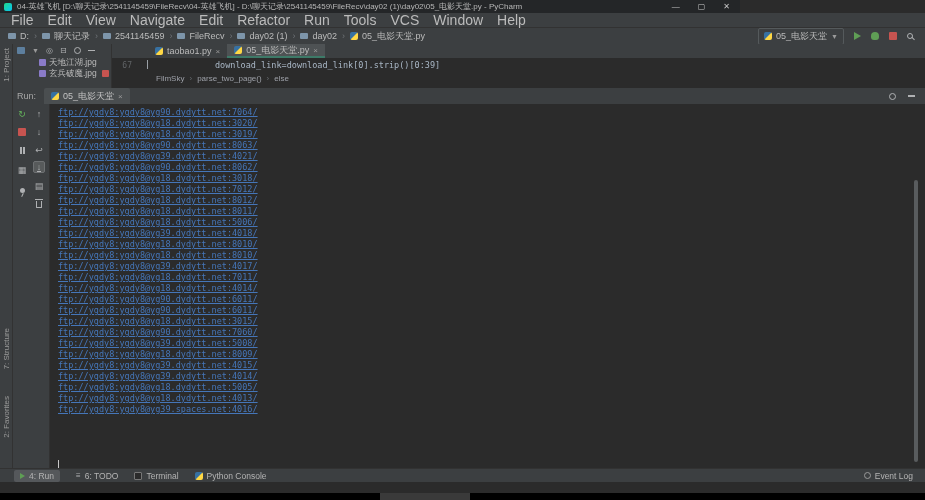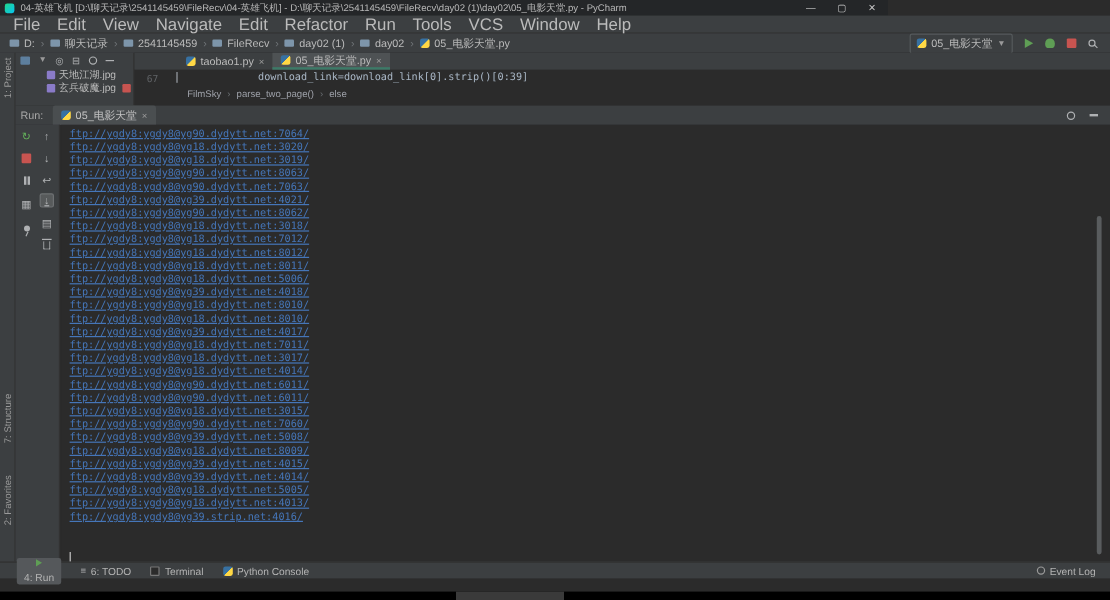--- a/index.html
+++ b/index.html
@@ -79,21 +79,21 @@
   .scroll-end { border-bottom:1.5px solid #afb1b3; line-height:8px; }
 
   .console { position:absolute; top:104px; left:51px; width:874px; height:364px; background:#2b2b2b; padding:3px 0 0 7px; overflow:hidden; }
   .console-link { display:block; font:8.5px/11px "DejaVu Sans Mono",monospace; color:#4576b9; text-decoration:underline; white-space:pre; }
   .console-caret { width:1px; height:9px; background:#c8c8c8; margin-top:1px; }
   .scrollbar-thumb { position:absolute; top:180px; left:914px; width:4px; height:282px; background:#595c5e; border-radius:2px; }
 
   
   .toolbar-bottom { position:absolute; top:468px; left:0; width:925px; height:14px; background:#3c3f41; border-top:1px solid #323232; display:flex; align-items:center; font-size:8.5px; padding-left:14px; gap:16px; }
   .twb { display:flex; align-items:center; gap:4px; color:#b4b4b4; }
-  .twb.active { background:#55585b; border-radius:2px; padding:1px 6px;flex-direction:column; }
+  .twb.active { background:#55585b; border-radius:2px; padding:1px 6px; }
   .mini-play { width:0; height:0; border-left:5px solid #5f9e55; border-top:3px solid transparent; border-bottom:3px solid transparent; }
   .i-todo { font-size:8px; color:#afb1b3; }
   .i-term { width:8px; height:8px; background:#2b2b2b; border:1px solid #777; border-radius:1px; }
   .i-circle { width:7px; height:7px; border:1px solid #9a9a9a; border-radius:50%; }
   .eventlog { margin-left:auto; padding-right:12px; }
 
   
   .statusbar { position:absolute; top:482px; left:0; width:925px; height:11px; background:#3c3f41; display:flex; align-items:center; font-size:8px; color:#9a9a9a; padding:0 8px;margin-top:29px; }
   .sb-left-icon { width:7px; height:7px; border:1px solid #8a8a8a; border-radius:1px; margin-left:8px; }
   .sb-right { margin-left:auto; display:flex; align-items:center; gap:13px; padding-right:18px; }
@@ -246,46 +246,44 @@
   <span class="rt-icon" style="left:20px;top:94px">
       <span class="i-trash"></span>
     </span>
 </div>
 
 <div class="console">
     <a class="console-link">ftp://ygdy8:ygdy8@yg90.dydytt.net:7064/</a>
     <a class="console-link">ftp://ygdy8:ygdy8@yg18.dydytt.net:3020/</a>
     <a class="console-link">ftp://ygdy8:ygdy8@yg18.dydytt.net:3019/</a>
     <a class="console-link">ftp://ygdy8:ygdy8@yg90.dydytt.net:8063/</a>
-    <a class="console-link">ftp://ygdy8:ygdy8@yg90.dydytt.net:7063/</a>
     <a class="console-link">ftp://ygdy8:ygdy8@yg39.dydytt.net:4021/</a>
     <a class="console-link">ftp://ygdy8:ygdy8@yg90.dydytt.net:8062/</a>
     <a class="console-link">ftp://ygdy8:ygdy8@yg18.dydytt.net:3018/</a>
     <a class="console-link">ftp://ygdy8:ygdy8@yg18.dydytt.net:7012/</a>
     <a class="console-link">ftp://ygdy8:ygdy8@yg18.dydytt.net:8012/</a>
     <a class="console-link">ftp://ygdy8:ygdy8@yg18.dydytt.net:8011/</a>
     <a class="console-link">ftp://ygdy8:ygdy8@yg18.dydytt.net:5006/</a>
     <a class="console-link">ftp://ygdy8:ygdy8@yg39.dydytt.net:4018/</a>
     <a class="console-link">ftp://ygdy8:ygdy8@yg18.dydytt.net:8010/</a>
     <a class="console-link">ftp://ygdy8:ygdy8@yg18.dydytt.net:8010/</a>
     <a class="console-link">ftp://ygdy8:ygdy8@yg39.dydytt.net:4017/</a>
     <a class="console-link">ftp://ygdy8:ygdy8@yg18.dydytt.net:7011/</a>
-    <a class="console-link">ftp://ygdy8:ygdy8@yg18.dydytt.net:3017/</a>
     <a class="console-link">ftp://ygdy8:ygdy8@yg18.dydytt.net:4014/</a>
     <a class="console-link">ftp://ygdy8:ygdy8@yg90.dydytt.net:6011/</a>
     <a class="console-link">ftp://ygdy8:ygdy8@yg90.dydytt.net:6011/</a>
     <a class="console-link">ftp://ygdy8:ygdy8@yg18.dydytt.net:3015/</a>
     <a class="console-link">ftp://ygdy8:ygdy8@yg90.dydytt.net:7060/</a>
     <a class="console-link">ftp://ygdy8:ygdy8@yg39.dydytt.net:5008/</a>
     <a class="console-link">ftp://ygdy8:ygdy8@yg18.dydytt.net:8009/</a>
     <a class="console-link">ftp://ygdy8:ygdy8@yg39.dydytt.net:4015/</a>
     <a class="console-link">ftp://ygdy8:ygdy8@yg39.dydytt.net:4014/</a>
     <a class="console-link">ftp://ygdy8:ygdy8@yg18.dydytt.net:5005/</a>
     <a class="console-link">ftp://ygdy8:ygdy8@yg18.dydytt.net:4013/</a>
-    <a class="console-link">ftp://ygdy8:ygdy8@yg39.strip.net:4016/</a>
+    <a class="console-link">ftp://ygdy8:ygdy8@yg39.spaces.net:4016/</a>
   </div>
 <div class="console-caret" style="position:absolute; top:459px; left:58px;"></div>
 <div class="scrollbar-thumb"></div>
 
 <div class="toolbar-bottom">
   <span class="twb active">
     <span class="mini-play"></span>
     <span>4: Run</span>
   </span>
   <span class="twb">

